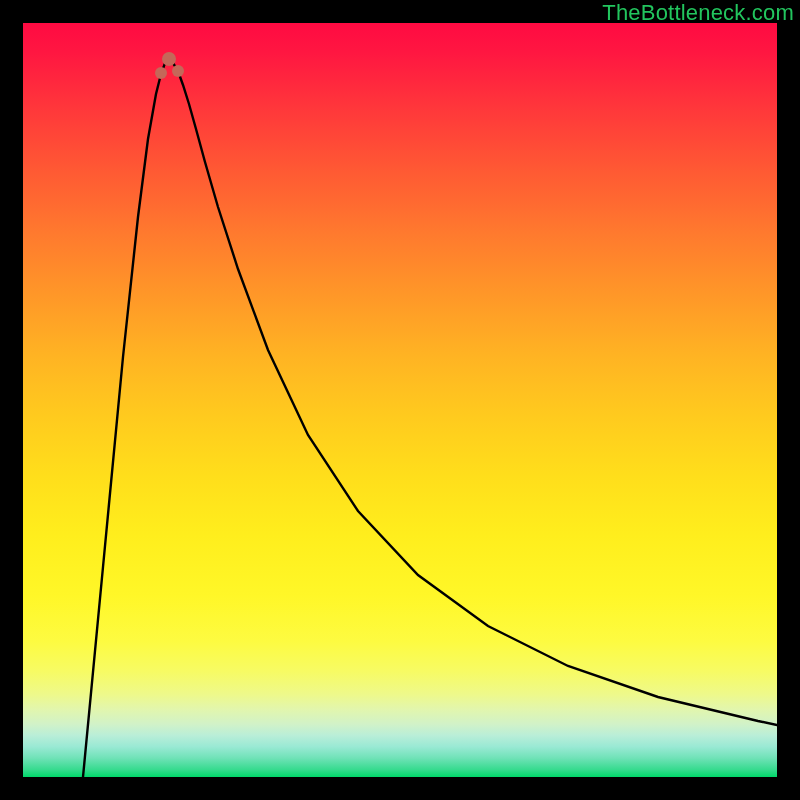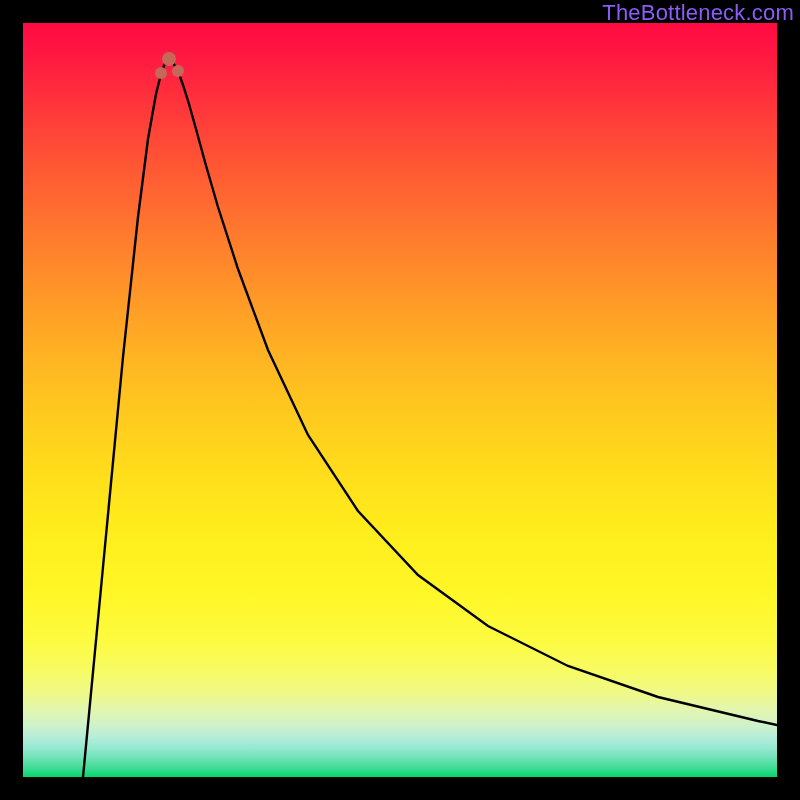--- a/index.html
+++ b/index.html
@@ -48,21 +48,21 @@
       #99e9d4 96%,
       #6fe2b7 97.5%,
       #37db8f 99%,
       #00d86a 100%
     );
   }
   .watermark {
     position: absolute;
     top: 0px;
     right: 6px;
-    color: #8b5cf6;
+    color: #22c55e;
     font-family: Arial, Helvetica, sans-serif;
     font-size: 22px;
     font-weight: 400;
     letter-spacing: 0.2px;
     user-select: none;
   }
   svg.curve {
     position: absolute;
     inset: 0;
   }

